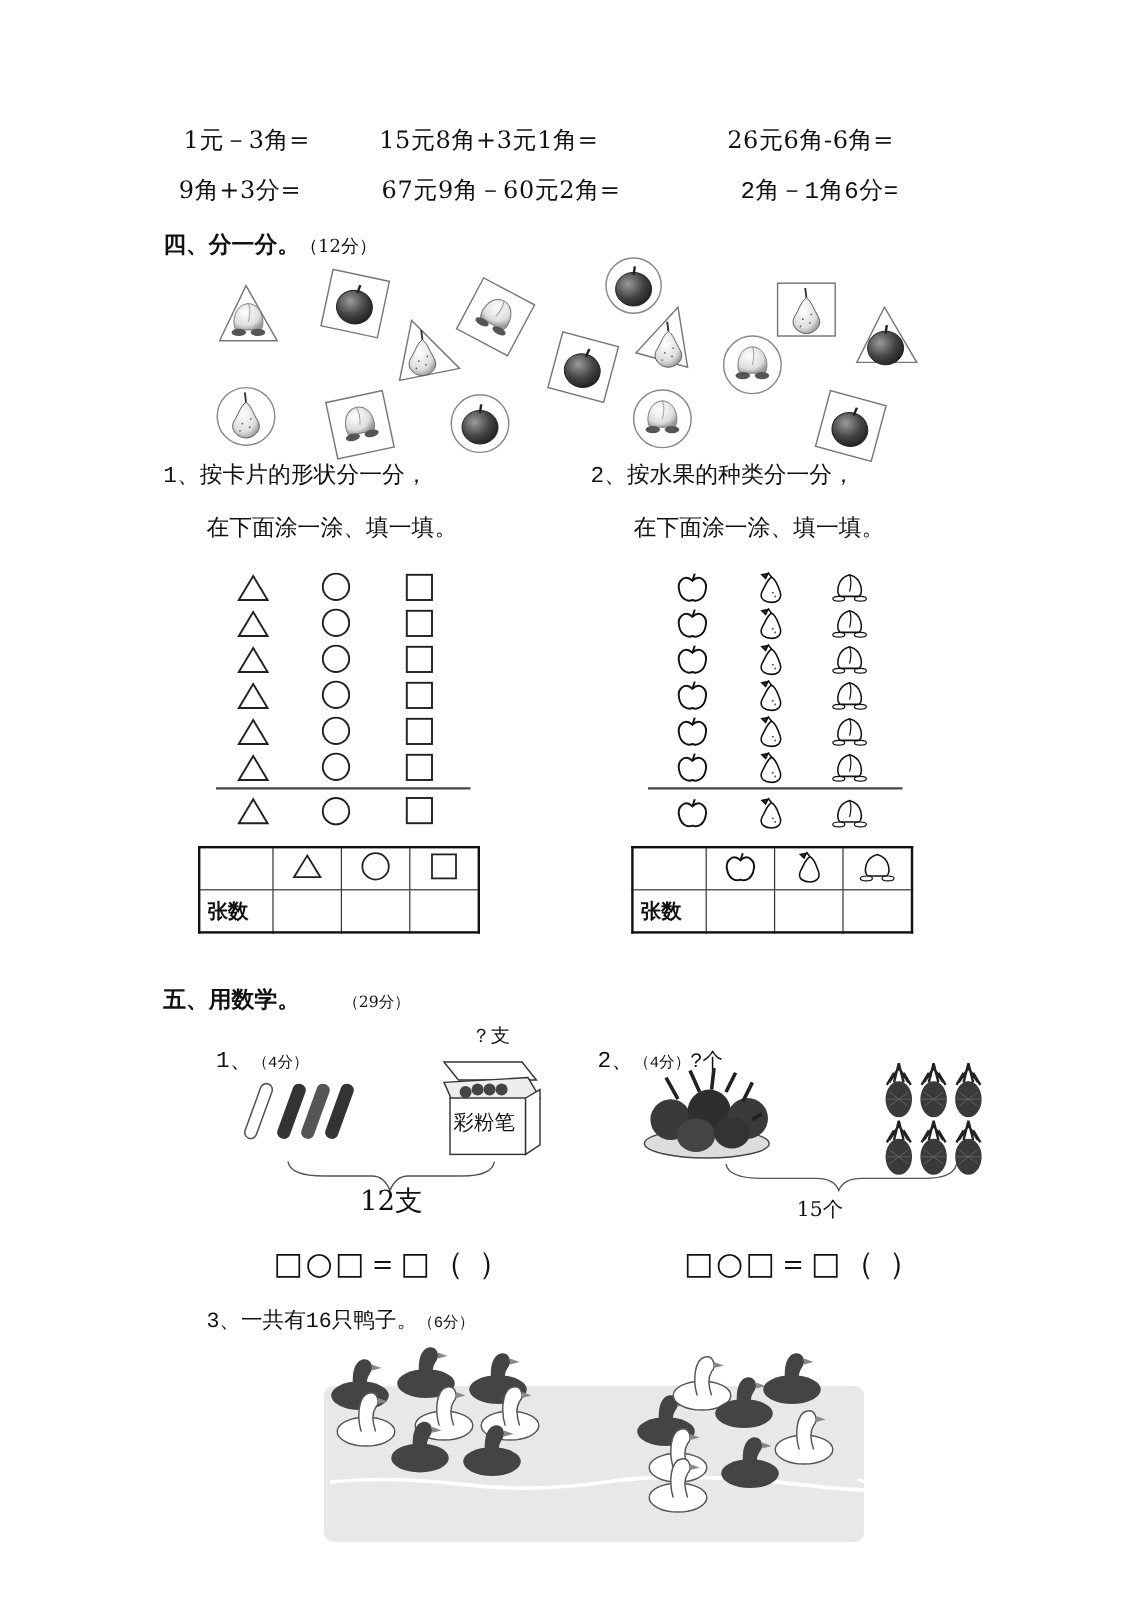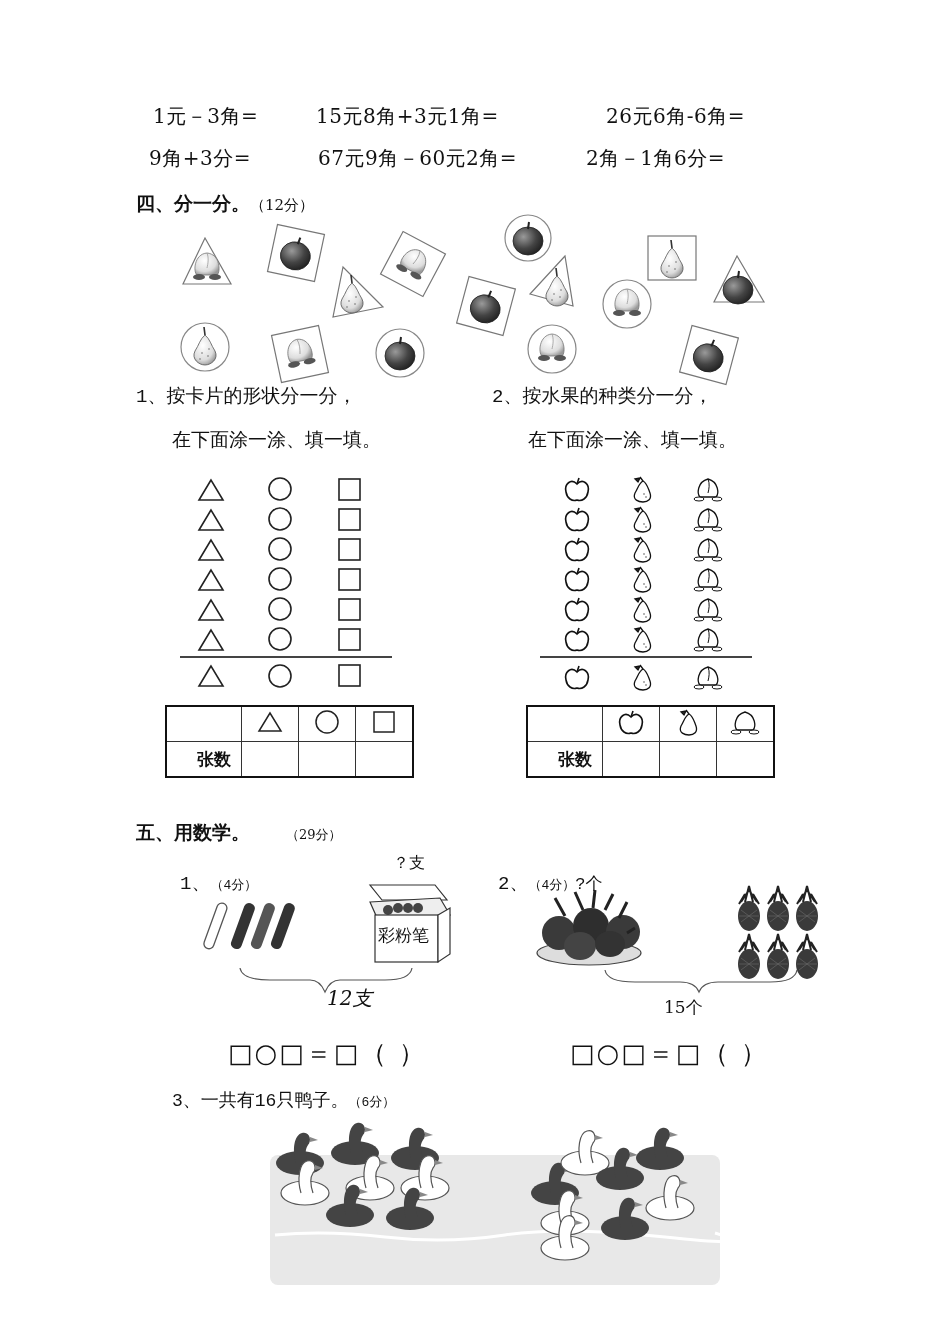--- a/index.html
+++ b/index.html
@@ -5,33 +5,33 @@
   html, body { margin:0; padding:0; background:#ffffff; }
   body { width:950px; height:1344px; position:relative; overflow:hidden;
          font-family:"DejaVu Serif","Liberation Serif",serif; color:#111; }
   .abs { position:absolute; }
   .eq { font-size:20px; white-space:nowrap; letter-spacing:0.5px;text-align:center; }
   .heading { font-family:"DejaVu Sans","Liberation Sans",sans-serif; font-weight:bold; font-size:19px; }
   .score { font-family:"DejaVu Serif","Liberation Serif",serif; font-weight:normal; font-size:15px; }
   .txt { font-size:19px; white-space:nowrap;font-family:Liberation Mono, monospace; }
   table.count { position:absolute; border-collapse:collapse; border:2px solid #111; }
   table.count td { border:1px solid #333; height:34px; width:56px; text-align:center; vertical-align:middle; padding:0; }
-  table.count td.lab { width:54px; text-align:center; padding-left:20px; font-family:"DejaVu Sans","Liberation Sans",sans-serif; font-size:17px; font-weight:bold; }
+  table.count td.lab { width:54px; text-align:left; padding-left:6px; font-family:"DejaVu Sans","Liberation Sans",sans-serif; font-size:17px; font-weight:bold; }
   .small { font-size:13px; }
   .formula { font-family:"DejaVu Sans","Liberation Sans",sans-serif; font-size:26px; white-space:nowrap; letter-spacing:2px; }
 </style>
 </head>
 <body>
 
 <div class="abs eq" style="left:153px;top:103px;">1元－3角=</div>
 <div class="abs eq" style="left:316px;top:103px;">15元8角+3元1角=</div>
 <div class="abs eq" style="left:606px;top:103px;">26元6角-6角=</div>
 <div class="abs eq" style="left:149px;top:145px;">9角+3分=</div>
 <div class="abs eq" style="left:318px;top:145px;">67元9角－60元2角=</div>
-<div class="abs eq" style="left:586px;top:145px;">2角－1角6分=</div>
+<div class="abs eq" style="left:617px;top:145px;font-family:Liberation Mono, monospace;">2角－1角6分=</div>
 
 <div class="abs heading" style="left:136px;top:191px;">
   <span>四、分一分。</span><span class="score">（12分）</span>
 </div>
 
 <div class="abs" style="left:0;top:0;width:950px;height:390px;pointer-events:none;">
   <svg width="950" height="390" style="position:absolute;left:0;top:0;">
     <defs>
       <radialGradient id="appleG" cx="35%" cy="35%" r="70%">
         <stop offset="0%" stop-color="#9a9a9a"></stop>
@@ -297,21 +297,21 @@
       <circle cx="198" cy="58" r="5" fill="#444"></circle>
       <circle cx="208" cy="58" r="5" fill="#444"></circle>
       <circle cx="218" cy="58" r="5" fill="#444"></circle>
     <rect x="175" y="65" width="63" height="47" fill="#fff" stroke="#333" stroke-width="1.2"></rect>
     <polygon points="238,65 250,58 250,104 238,112" fill="#fff" stroke="#333" stroke-width="1.2"></polygon>
   </g>
   <path d="M40 118 Q42 130 70 130 L110 130 Q120 130 125 142 Q130 130 140 130 L185 130 Q210 130 212 118" fill="none" stroke="#555" stroke-width="1.2"></path>
 </svg>
 <div class="abs" style="left:393px;top:853px;font-size:16px;">？支</div>
 <div class="abs" style="left:378px;top:924px;font-size:17px;">彩粉笔</div>
-<div class="abs" style="left:327px;top:985px;font-size:20px;font-style:italic;">12支</div>
+<div class="abs" style="left:300px;top:985px;font-size:23px;">12支</div>
 
 <div class="abs txt" style="left:498px;top:870px;">
   <span>2、</span><span class="small">（4分）</span><span style="font-size:17px;">?个</span>
 </div>
 <svg class="abs" width="300" height="120" style="left:535px;top:878px;">
   <defs>
     <g id="pine">
         <ellipse cx="0" cy="8" rx="11" ry="15" fill="#3a3a3a"></ellipse>
         <path d="M-8 -6 L0 -18 L8 -6 M-4 -6 L0 -22 L4 -6 M-10 -4 L-4 -14 M10 -4 L4 -14" stroke="#222" stroke-width="2" fill="none"></path>
         <path d="M-8 2 L8 14 M8 2 L-8 14 M-10 8 L10 8" stroke="#666" stroke-width="0.7"></path>

